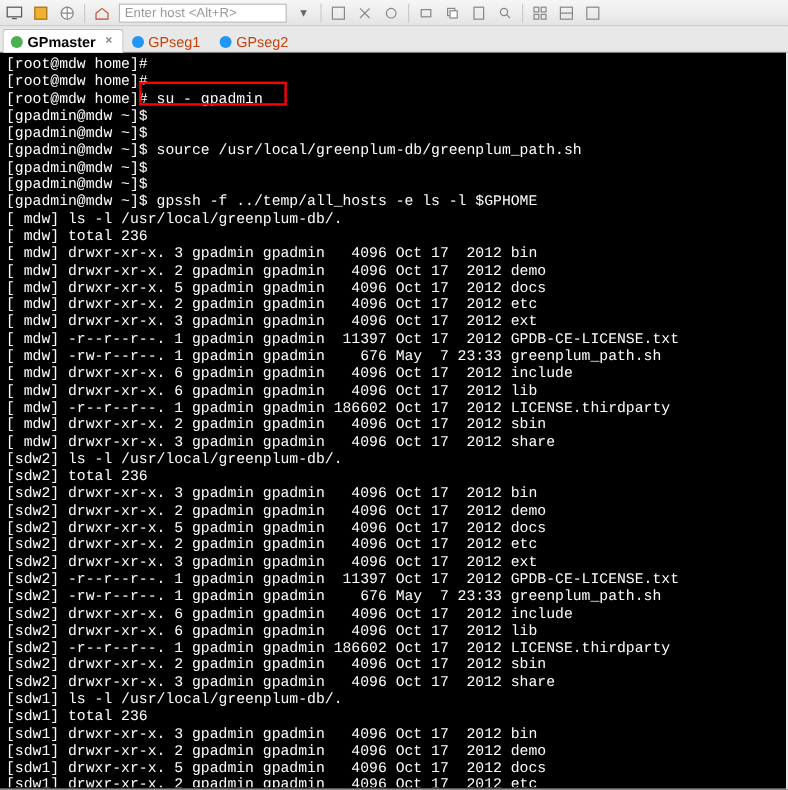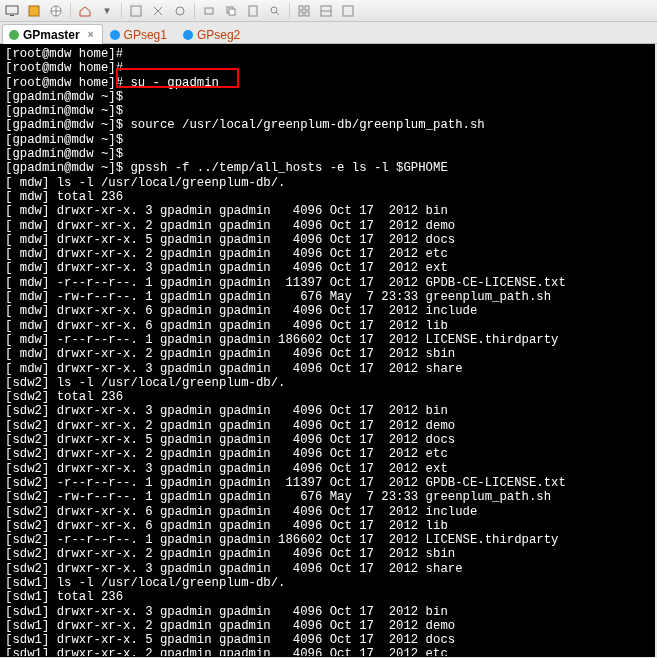--- a/index.html
+++ b/index.html
@@ -95,20 +95,23 @@
         <circle cx="7" cy="7" r="5" fill="#fff" stroke="#888"></circle>
         <path d="M2 7h10M7 2v10" stroke="#888"></path>
       </svg>
   </span>
   <span class="tool-spacer"></span>
   <span class="ico">
     <svg width="14" height="14" viewBox="0 0 14 14">
         <path d="M2 7l5-4 5 4v5H2z" fill="none" stroke="#c05030"></path>
       </svg>
   </span>
+  <div class="hostbox">
+    <span>Enter host &lt;Alt+R&gt;</span>
+  </div>
   <span class="ico">▾</span>
   <span class="tool-spacer"></span>
   <span class="ico">
     <svg width="14" height="14">
         <rect x="2" y="2" width="10" height="10" fill="none" stroke="#888"></rect>
       </svg>
   </span>
   <span class="ico">
     <svg width="14" height="14">
         <path d="M3 3l8 8M11 3l-8 8" stroke="#888"></path>

